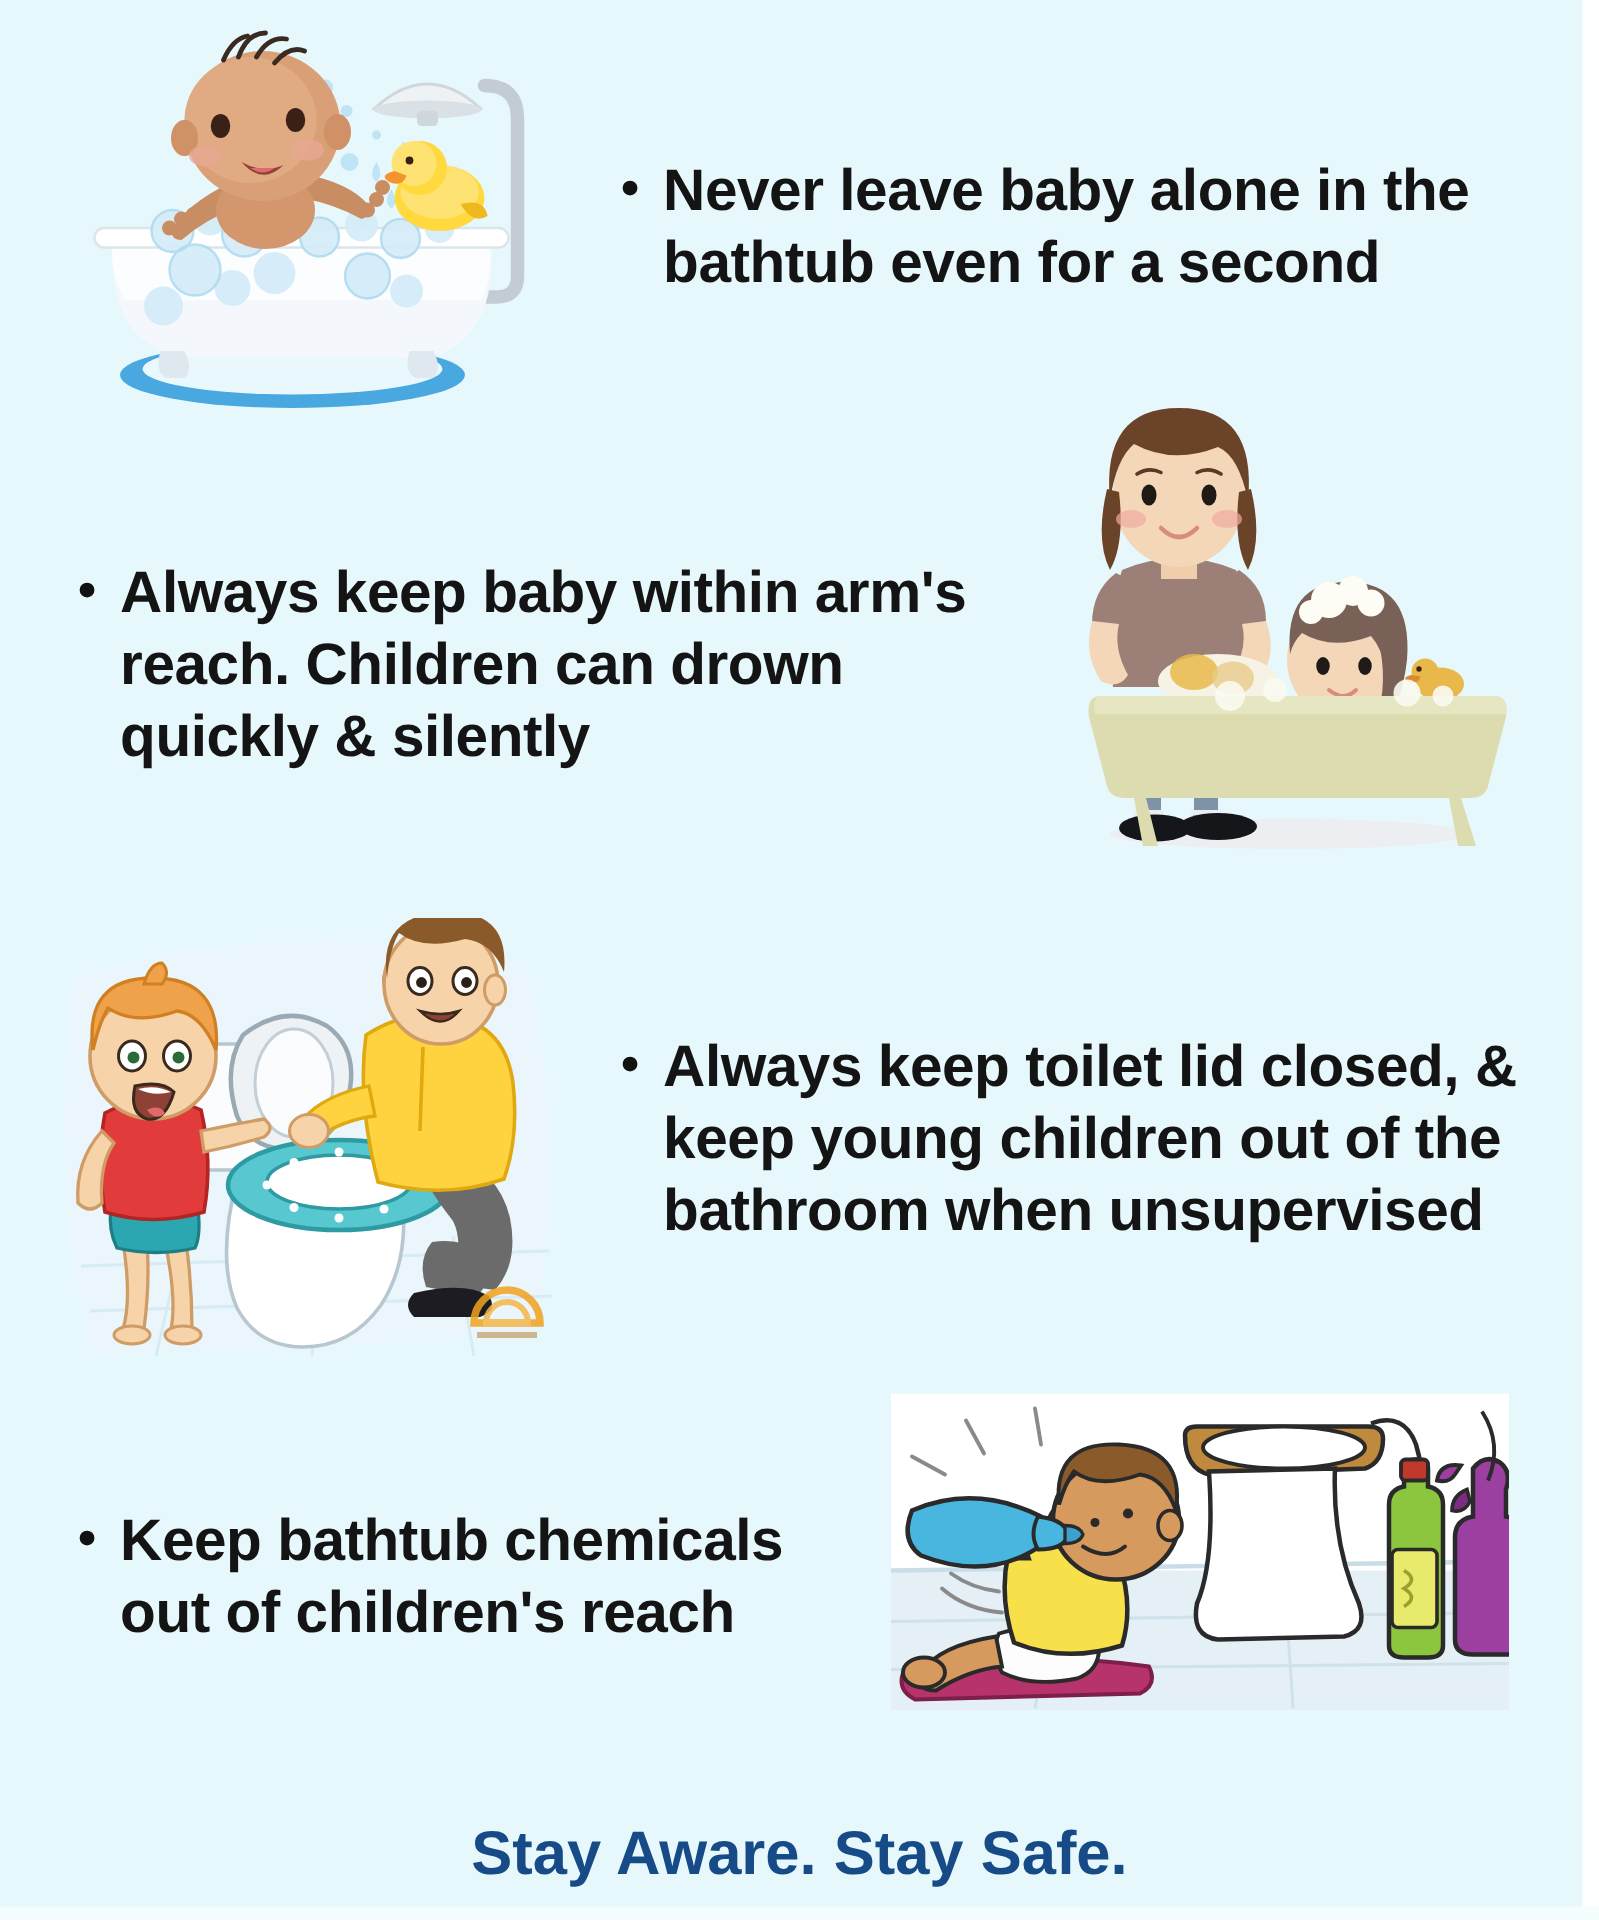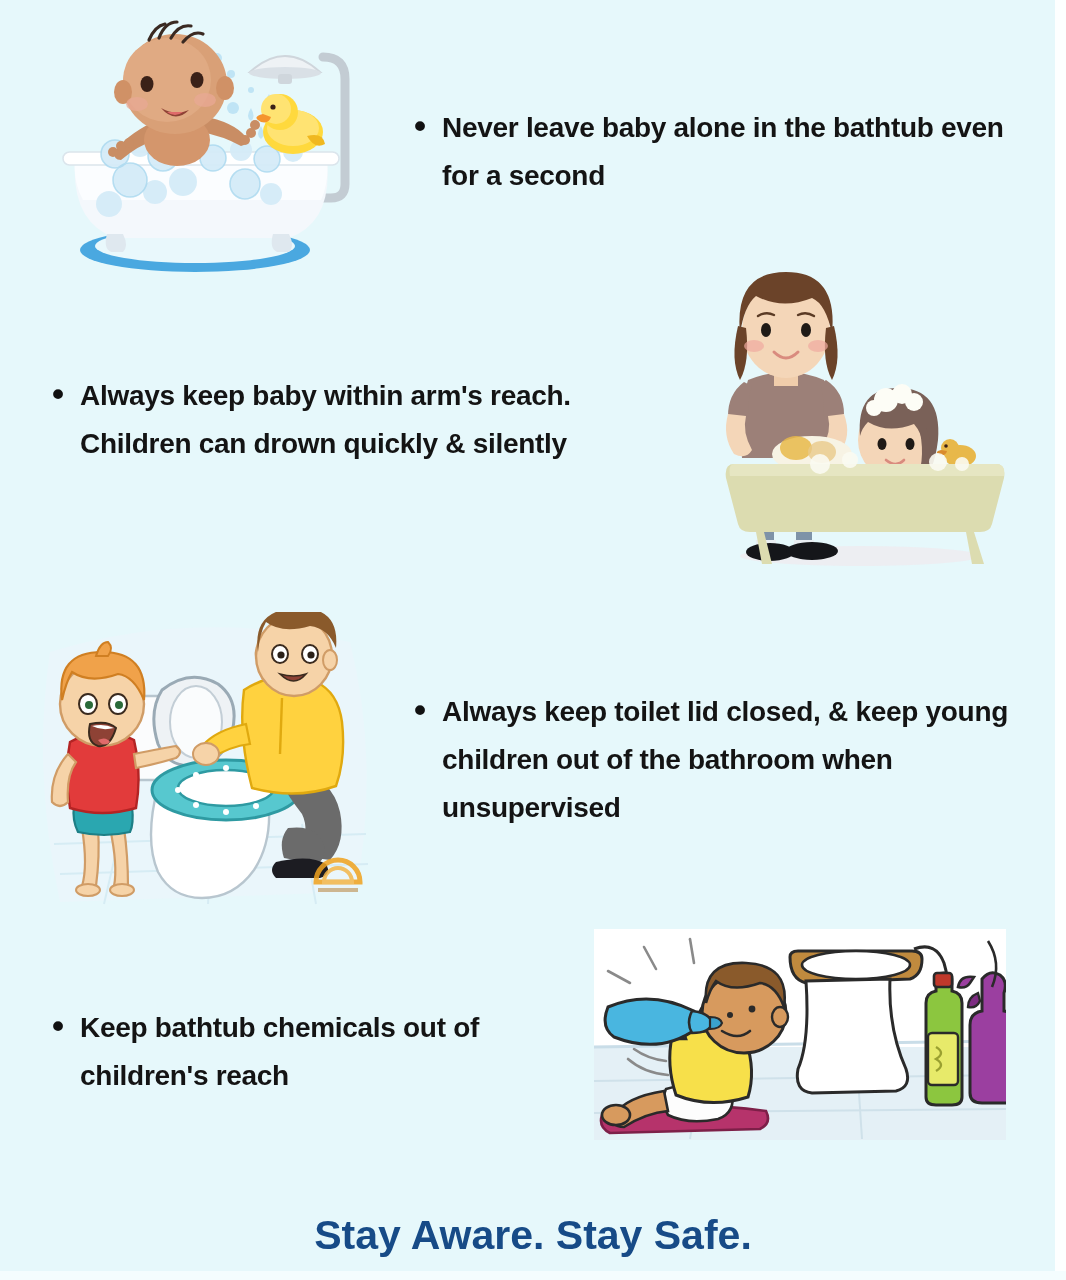--- a/index.html
+++ b/index.html
@@ -49,21 +49,21 @@
     flex: 0 0 auto;
     color: #111111;
     font-size: 34px;
     line-height: 46px;
     margin-right: 12px;
     font-family: "DejaVu Sans", sans-serif;
   }
   .bullet-text {
     color: #141414;
     font-weight: bold;
-    font-size: 28px;
+    font-size: 39px;
     line-height: 48px;
     letter-spacing: -0.3px;
     font-family: "Liberation Sans", sans-serif;
   }
 
   #b1 { left: 410px; top: 104px; width: 620px; }
   #b2 { left: 48px;  top: 372px; width: 640px; }
   #b3 { left: 410px; top: 688px; width: 630px; }
   #b4 { left: 48px;  top: 1004px; width: 520px; }
 

